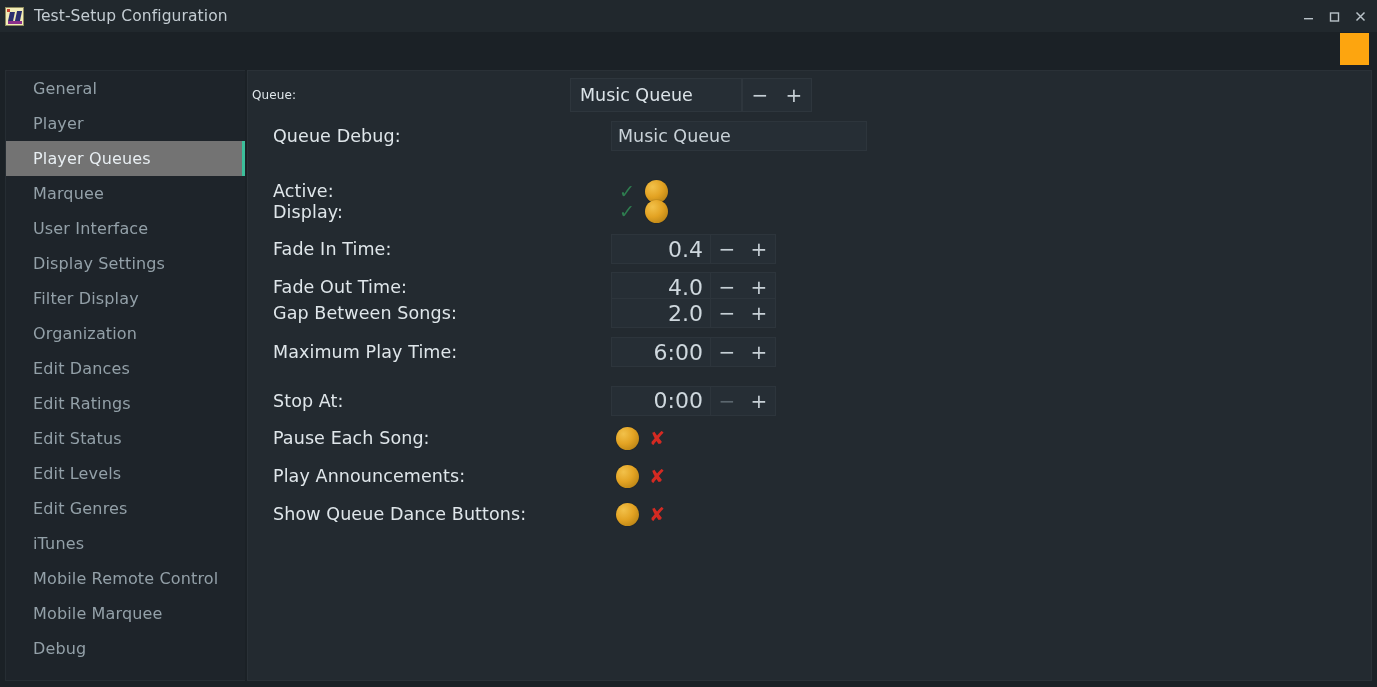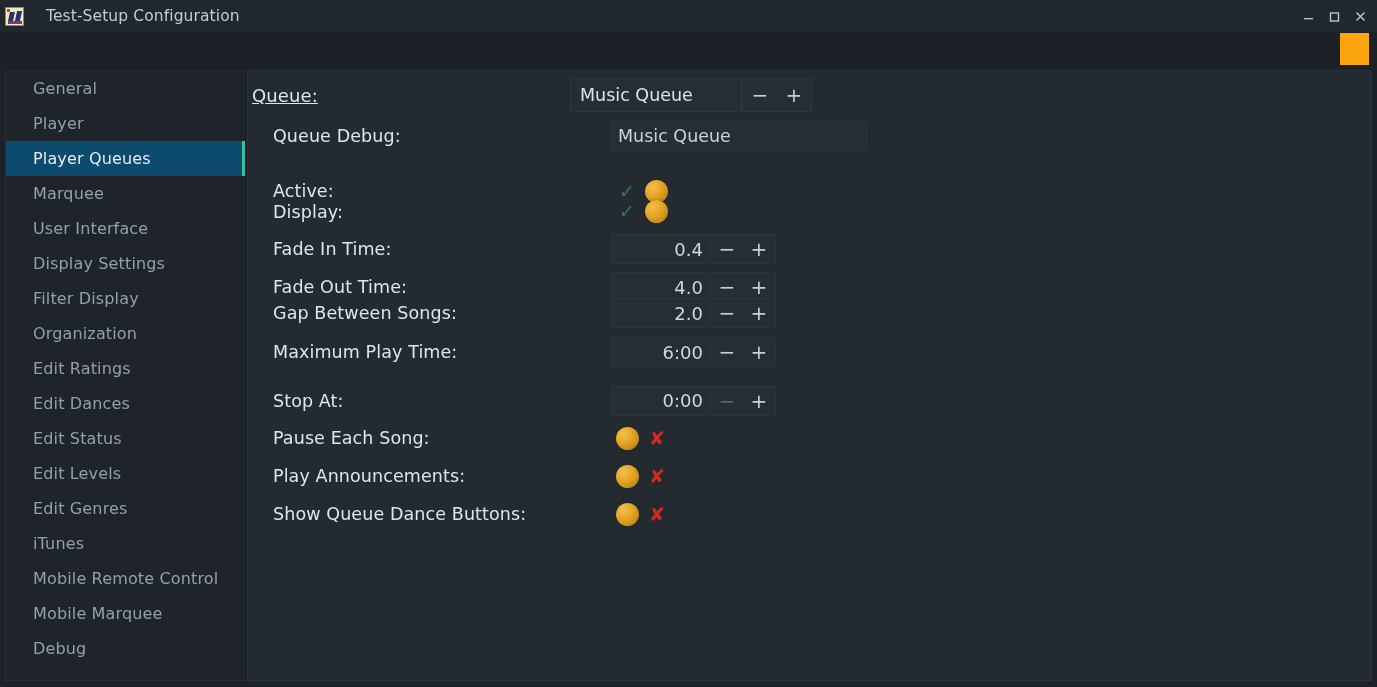--- a/index.html
+++ b/index.html
@@ -38,21 +38,21 @@
   #app-icon .n2 { left: 10px; top: 3px; width: 5px; height: 10px; transform: skewX(-12deg); }
   #app-icon .bar {
     position: absolute; left: 2px; top: 13px; width: 14px; height: 3px;
     background: #8b2f8b;
   }
   #app-icon .dot {
     position: absolute; left: 1px; top: 1px; width: 3px; height: 3px;
     background: #c9432f;
   }
   #window-title {
-    margin-left: 22px;
+    margin-left: 10px;
     font-size: 15.5px;
     color: #c3ccd2;
     letter-spacing: .1px;
   }
   #window-controls {
     position: absolute;
     right: 4px; top: 0;
     height: 32px;
     display: flex;
     align-items: center;
@@ -92,21 +92,21 @@
     height: 35px;
     display: flex;
     align-items: center;
     padding-left: 27px;
     color: #93a0a8;
     font-size: 16px;
     letter-spacing: .15px;
     white-space: nowrap;
   }
   .nav-item.selected {
-    background: #0c4a6e;
+    background: #737373;
     color: #e8eef2;
   }
   .nav-item.selected::after {
     content: "";
     position: absolute;
     right: 0; top: 0;
     width: 3px; height: 100%;
     background: #3cbf9b;
   }
 
@@ -122,24 +122,23 @@
 
   
   #queue-row {
     position: absolute;
     left: 4px; top: 8px;
     height: 32px;
     display: flex;
     align-items: center;
   }
   #queue-row .label {
-    font-size: 18px;
+    font-size: 12px;
     color: #dfe6ea;
     letter-spacing: .1px;
-    text-decoration: underline;
   }
   #queue-select {
     position: absolute;
     left: 322px; top: 7px;
     width: 172px; height: 34px;
     background: #262e35;
     border: 1px solid #2e363d;
     display: flex;
     align-items: center;
     padding-left: 9px;
@@ -207,21 +206,21 @@
   }
   .spin-value {
     width: 100px; height: 30px;
     background: #262e35;
     border: 1px solid #2d353c;
     display: flex;
     align-items: center;
     justify-content: flex-end;
     padding-right: 7px;
     color: #cfd8de;
-    font-size: 18px;
+    font-size: 22px;
   }
   .spin-btns {
     width: 65px; height: 30px;
     background: #262e35;
     border: 1px solid #2d353c;
     border-left: none;
     display: flex;
     align-items: center;
     justify-content: space-around;
   }
@@ -307,24 +306,24 @@
     <div class="nav-item">
       <span>Display Settings</span>
     </div>
     <div class="nav-item">
       <span>Filter Display</span>
     </div>
     <div class="nav-item">
       <span>Organization</span>
     </div>
     <div class="nav-item">
+      <span>Edit Dances</span>
+    </div>
+    <div class="nav-item">
       <span>Edit Ratings</span>
-    </div>
-    <div class="nav-item">
-      <span>Edit Dances</span>
     </div>
     <div class="nav-item">
       <span>Edit Status</span>
     </div>
     <div class="nav-item">
       <span>Edit Levels</span>
     </div>
     <div class="nav-item">
       <span>Edit Genres</span>
     </div>

